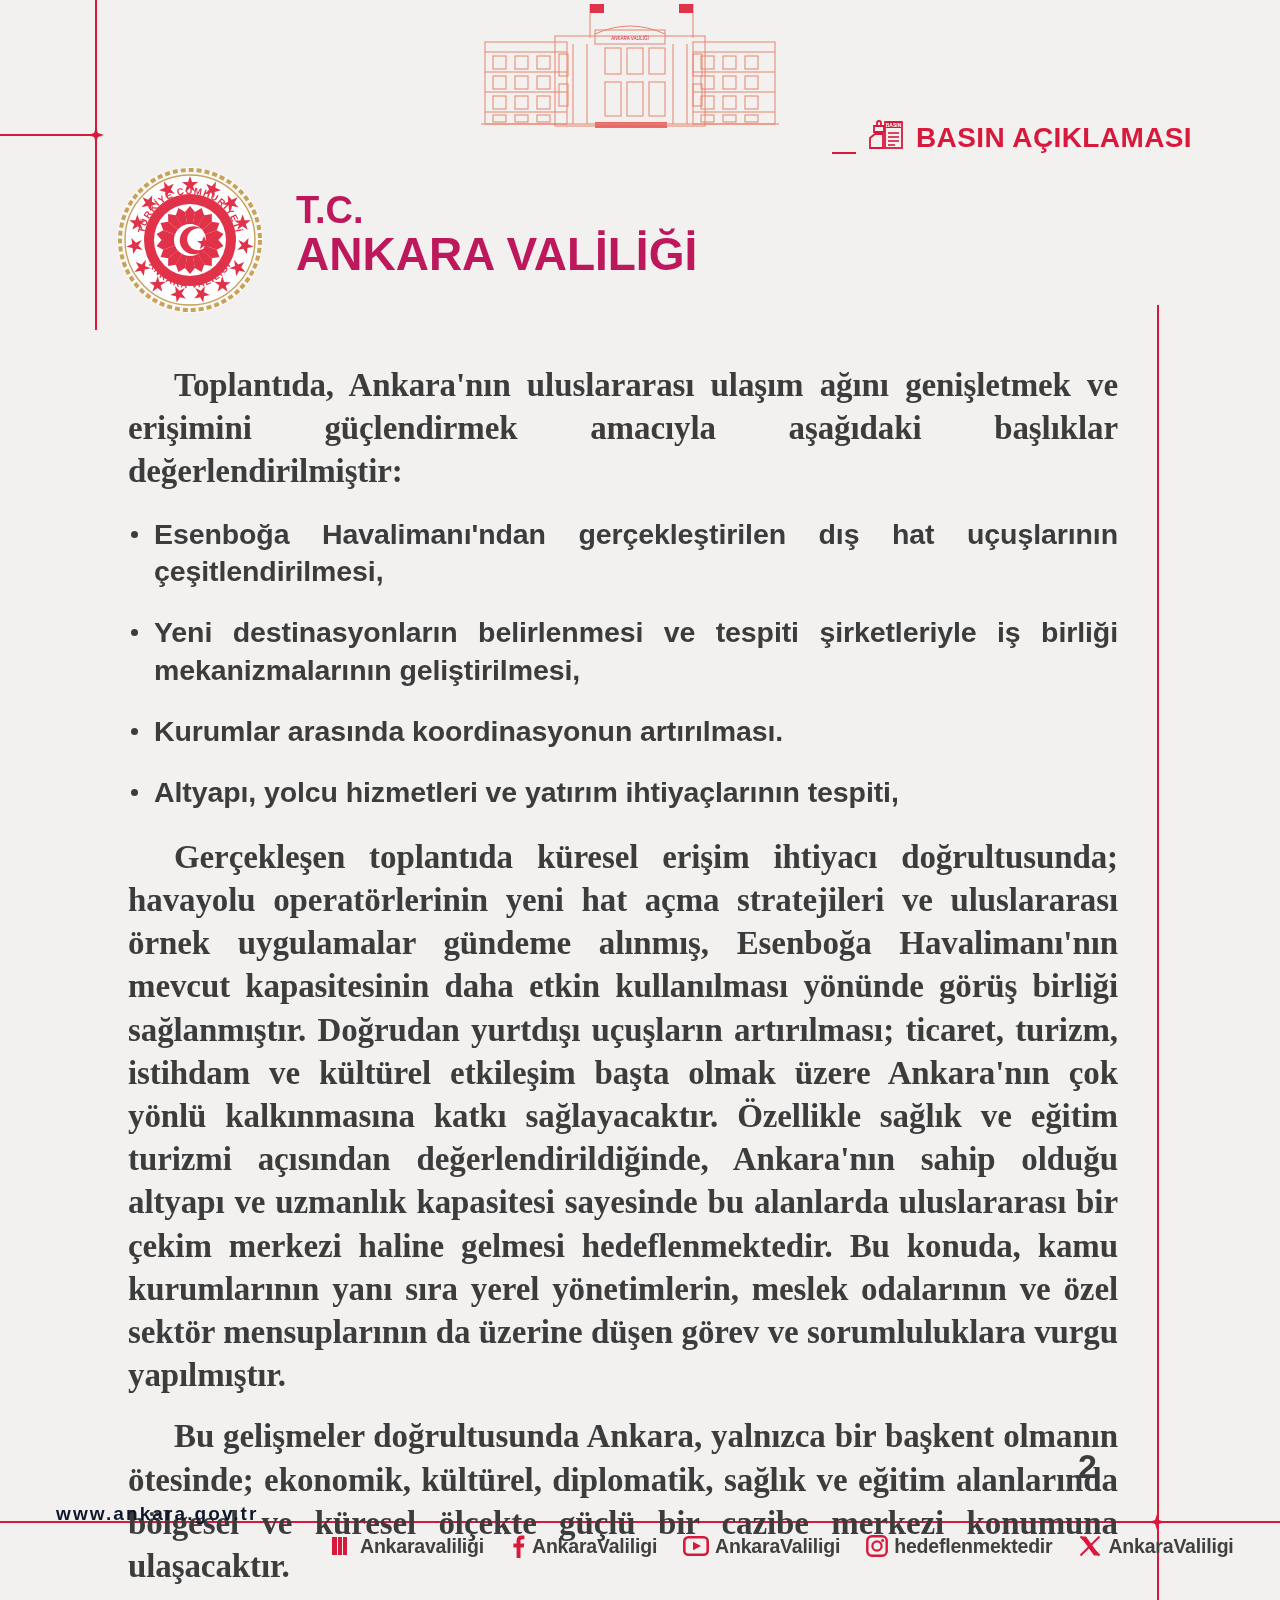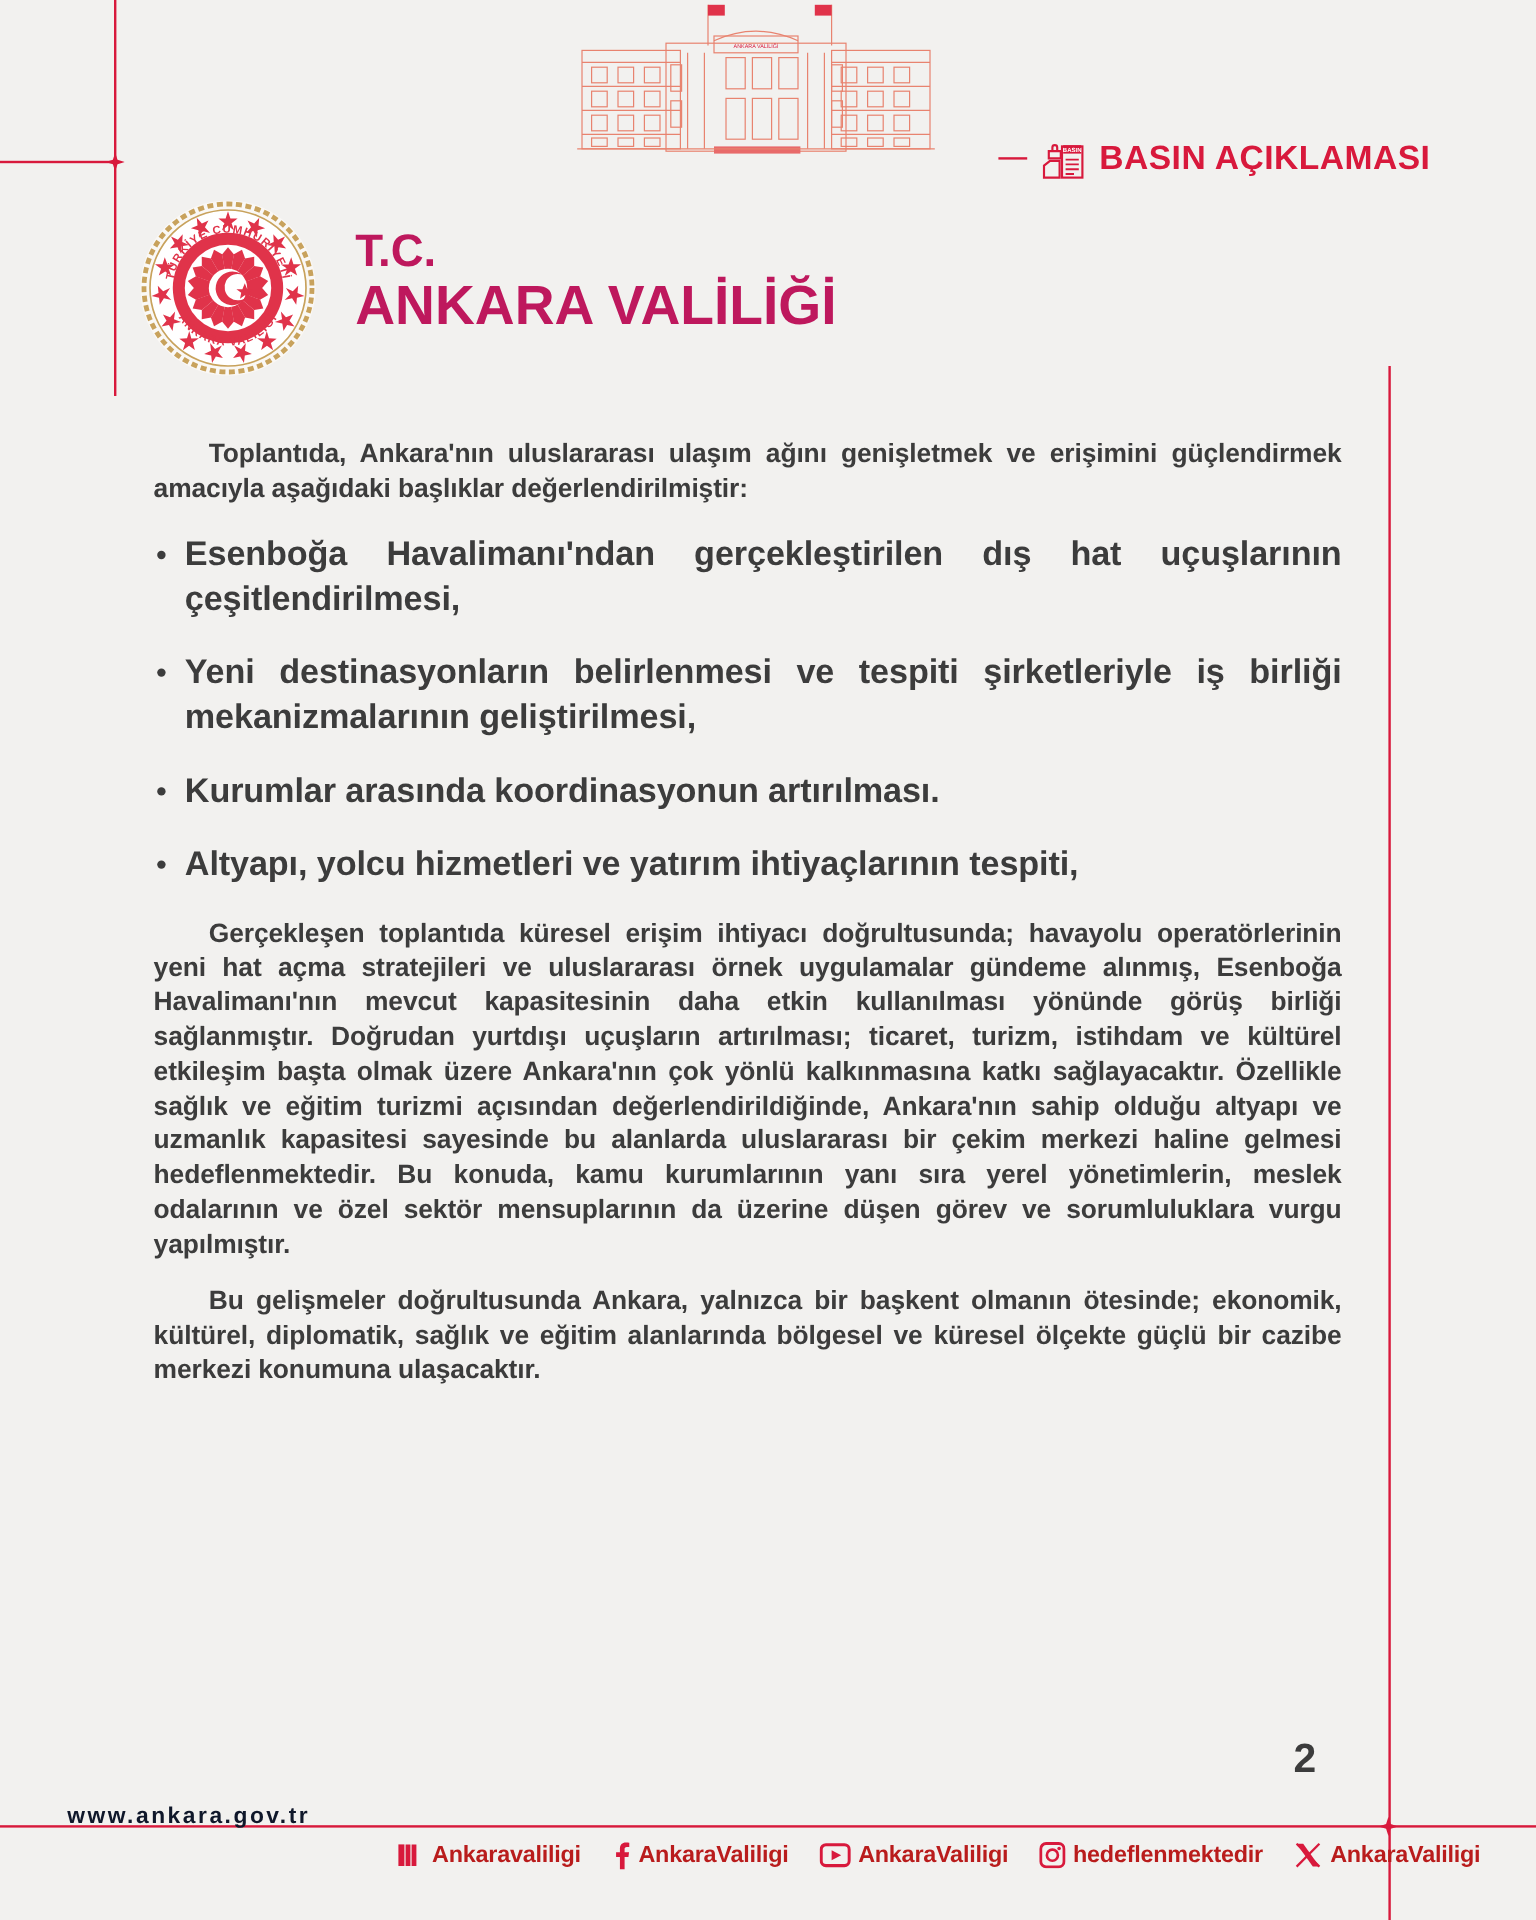--- a/index.html
+++ b/index.html
@@ -62,21 +62,21 @@
     position: absolute;
     left: 455px; top: 0;
     width: 350px; height: 132px;
   }
 
   
   .press-row {
     position: absolute;
     left: 832px; top: 110px;
     display: flex;
-    align-items: center;
+    align-items: flex-end;
     gap: 10px;
   }
   .press-rule {
     width: 24px; height: 2px; background: #d8193c;
   }
   .press-icon { width: 40px; height: 44px; display: block; }
   .press-label {
     color: #d8193c;
     font-size: 28px;
     font-weight: bold;
@@ -101,27 +101,28 @@
   .org-title .line2 { font-size: 46px; display: block; letter-spacing: 0px; }
 
   
   .content {
     position: absolute;
     left: 128px; top: 364px;
     width: 990px;
     color: #3c3c3c;
   }
   .para {
-    font-size: 22px;
+    font-size: 33px;
     font-weight: bold;
     line-height: 1.31;
     text-align: justify;
     text-indent: 46px;
     margin: 0 0 18px 0;
     letter-spacing: -0.1px;
+    font-family: Liberation Serif, serif;
   }
   .bullets { margin: 22px 0 14px 0; padding: 0; list-style: none; }
   .bullet {
     position: relative;
     font-size: 28.5px;
     font-weight: bold;
     line-height: 1.31;
     text-align: justify;
     padding-left: 26px;
     margin-bottom: 24px;
@@ -163,21 +164,21 @@
     position: absolute;
     left: 330px; top: 1534px;
     display: flex;
     align-items: center;
     gap: 26px;
   }
   .social-item {
     display: flex;
     align-items: center;
     gap: 6px;
-    color: #b91c1c;
+    color: #404040;
     font-size: 19.5px;
     font-weight: bold;
     white-space: nowrap;
     letter-spacing: -0.2px;
   }
   .social-item svg { display: block; flex: none; }
 </style>
 </head>
 <body>
 

